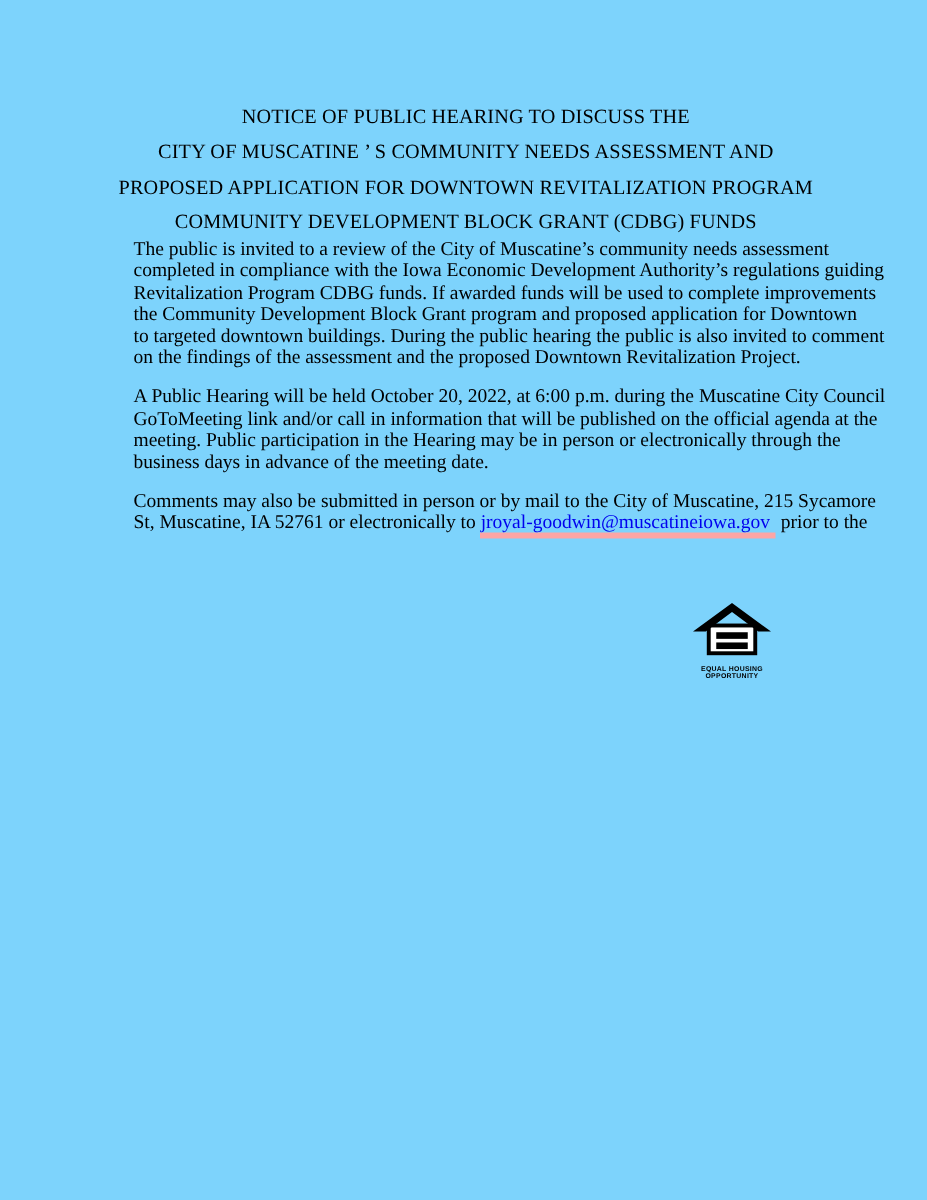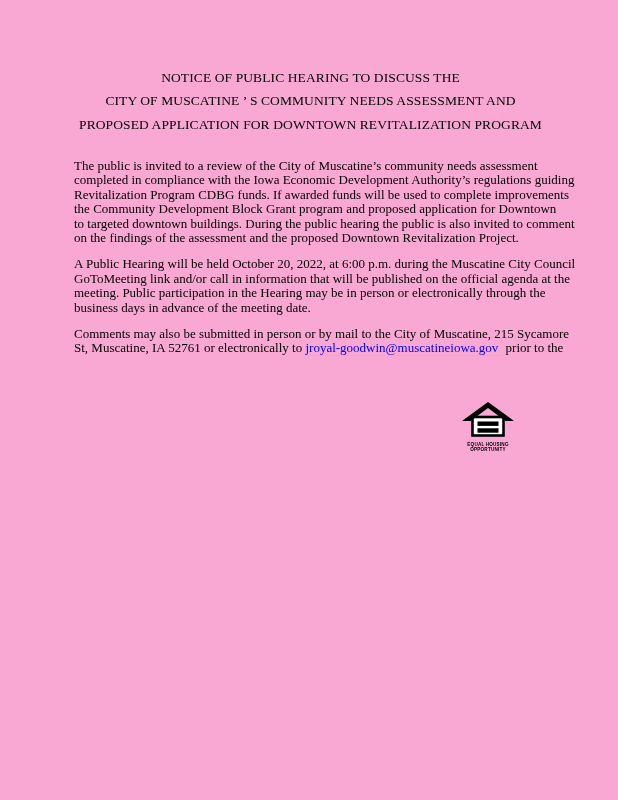--- a/index.html
+++ b/index.html
@@ -1,46 +1,46 @@
 <!DOCTYPE html>
 <html><head>
 <meta charset="utf-8">
 <style>
   html,body { margin:0; padding:0; background:#e8e8e8; }
   .page {
     position:relative;
     width:618px; height:800px;
-    background:#f9a8d4;
+    background:#7dd3fc;
     color:#000000;
     font-family:"Liberation Serif", serif;
     overflow:hidden;
   }
   .headings {
     position:absolute; left:74px; top:66px; width:473px;
     text-align:center;
   }
   .hline {
     font-size:13.5px;
     line-height:23.3px;
     white-space:nowrap;
     letter-spacing:0.1px;
   }
   .body-text {
-    position:absolute; left:74px; top:159px; width:473px;
+    position:absolute; left:89px; top:159px; width:473px;
   }
   .para { margin:0 0 12px 0; }
   .bline {
     font-size:13px;
     line-height:14.4px;
     white-space:nowrap;
   }
   .email-link {
     color:#0000EE;
     text-decoration:none;
-    border-bottom:1px solid #fca5a5;
+    border-bottom:4px solid #fca5a5;
     padding-right:4px;
     cursor:pointer;
   }
   .eho-logo {
     position:absolute; left:461px; top:402px; width:54px;
     text-align:center;
   }
   .eho-caption {
     font-family:"Liberation Sans", sans-serif;
     font-size:4.6px;
@@ -53,20 +53,21 @@
 </style>
 </head>
 <body>
 
 <div class="page">
 
   <div class="headings">
     <div class="hline">NOTICE OF PUBLIC HEARING TO DISCUSS THE</div>
     <div class="hline">CITY OF MUSCATINE ’ S COMMUNITY NEEDS ASSESSMENT AND</div>
     <div class="hline">PROPOSED APPLICATION FOR DOWNTOWN REVITALIZATION PROGRAM</div>
+    <div class="hline">COMMUNITY DEVELOPMENT BLOCK GRANT (CDBG) FUNDS</div>
   </div>
 
   <div class="body-text">
 
     <div class="para">
       <div class="bline">The public is invited to a review of the City of Muscatine’s community needs assessment</div>
       <div class="bline">completed in compliance with the Iowa Economic Development Authority’s regulations guiding</div>
       <div class="bline">Revitalization Program CDBG funds. If awarded funds will be used to complete improvements</div>
       <div class="bline">the Community Development Block Grant program and proposed application for Downtown</div>
       <div class="bline">to targeted downtown buildings. During the public hearing the public is also invited to comment</div>

